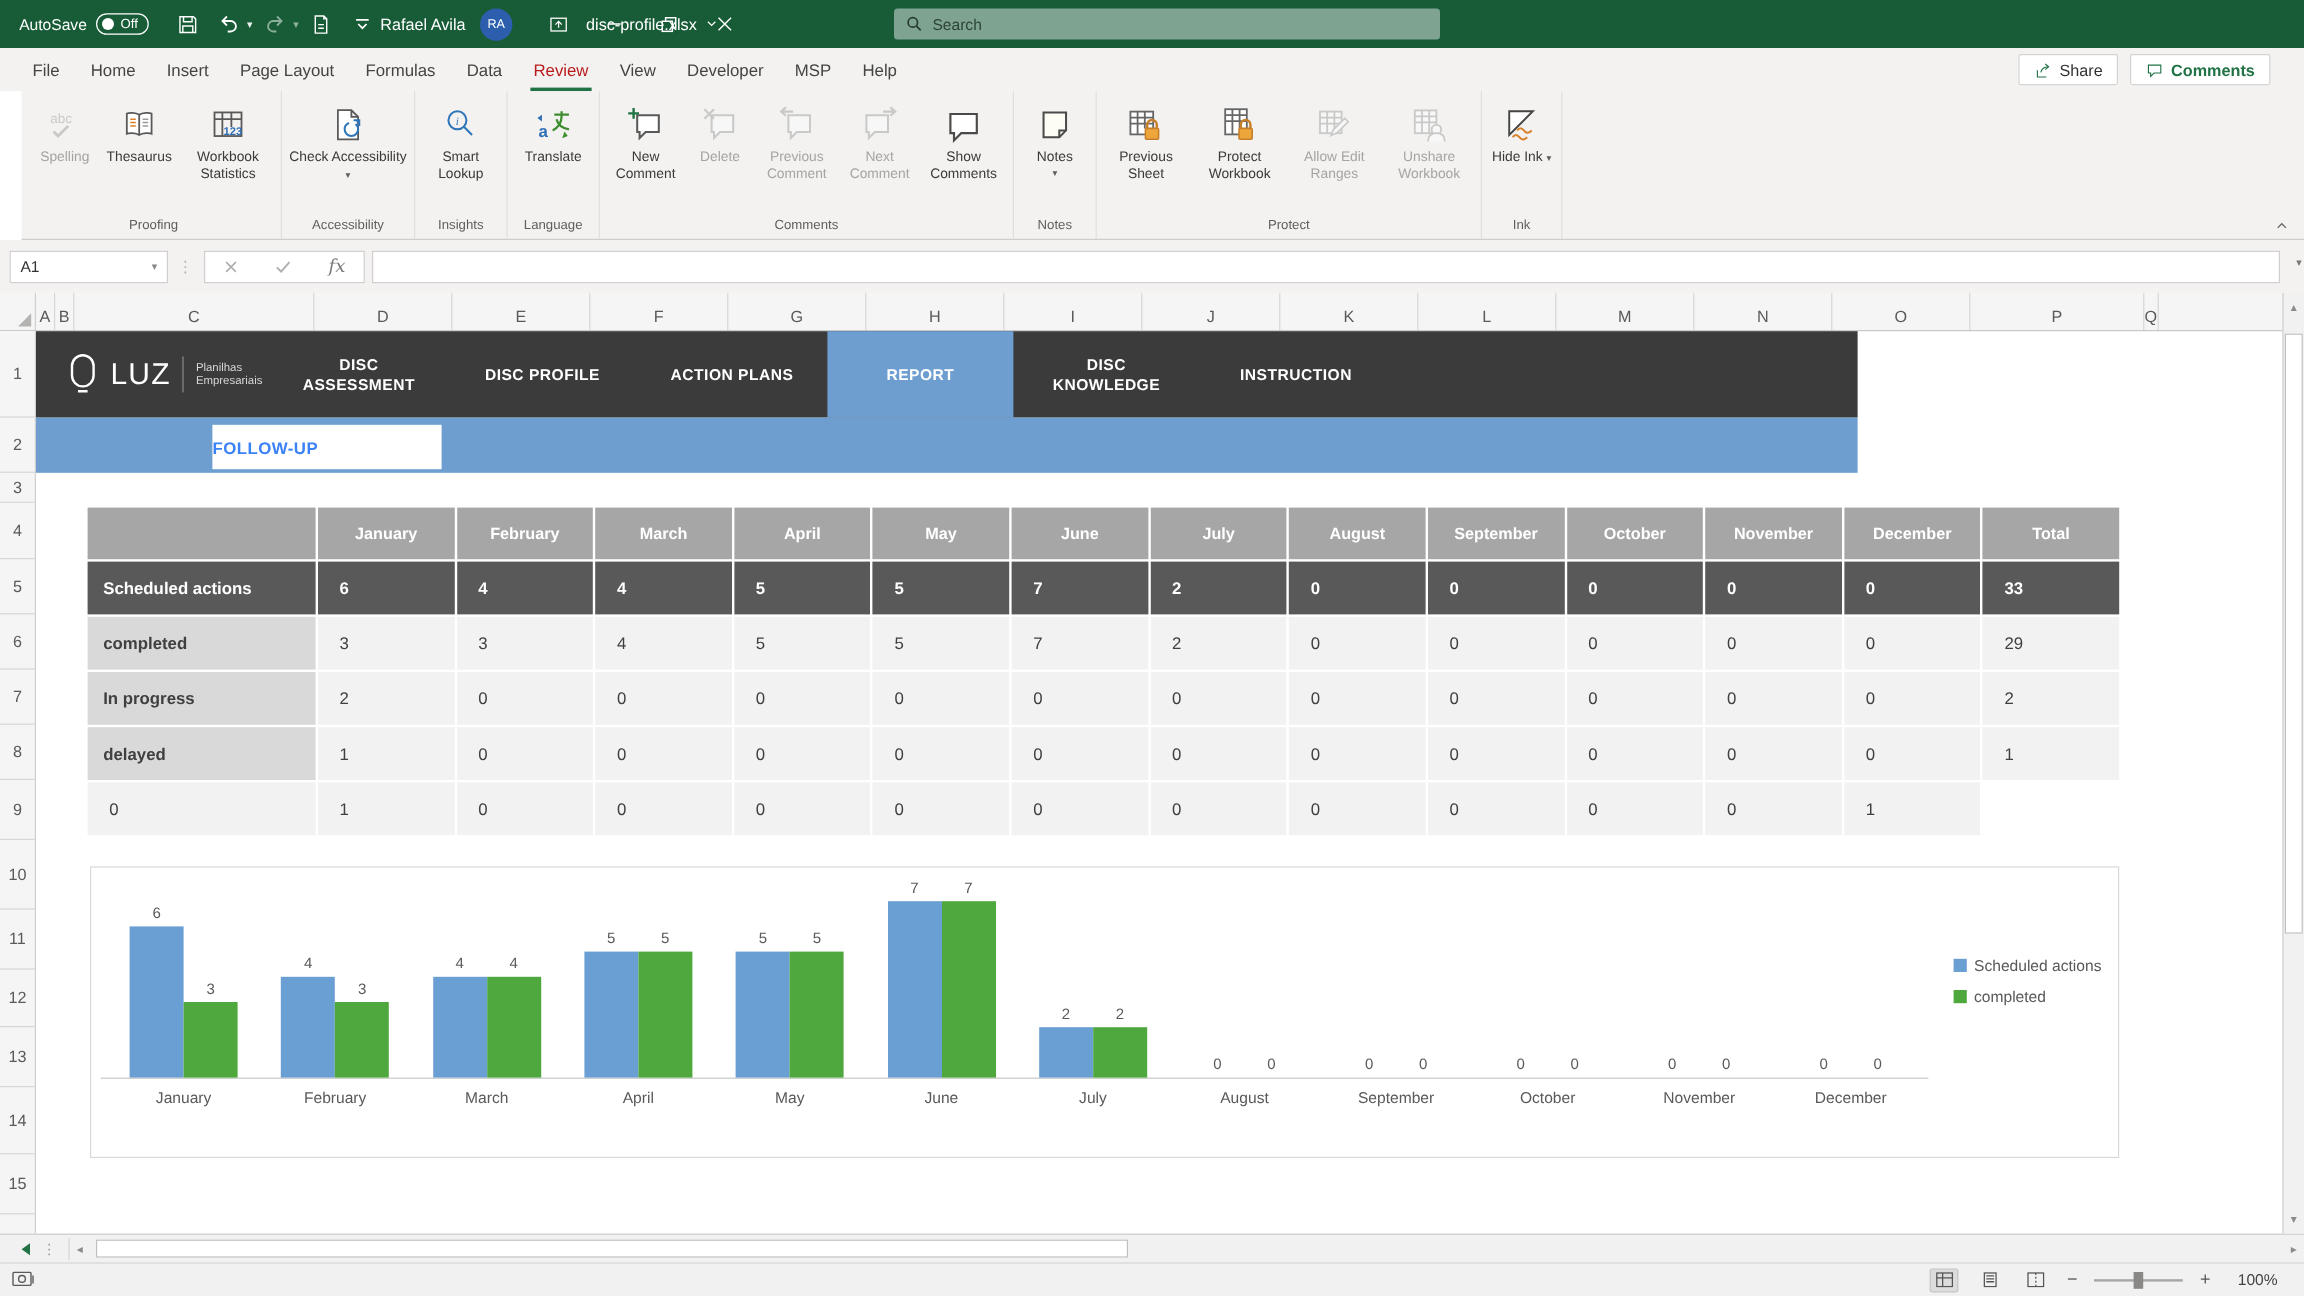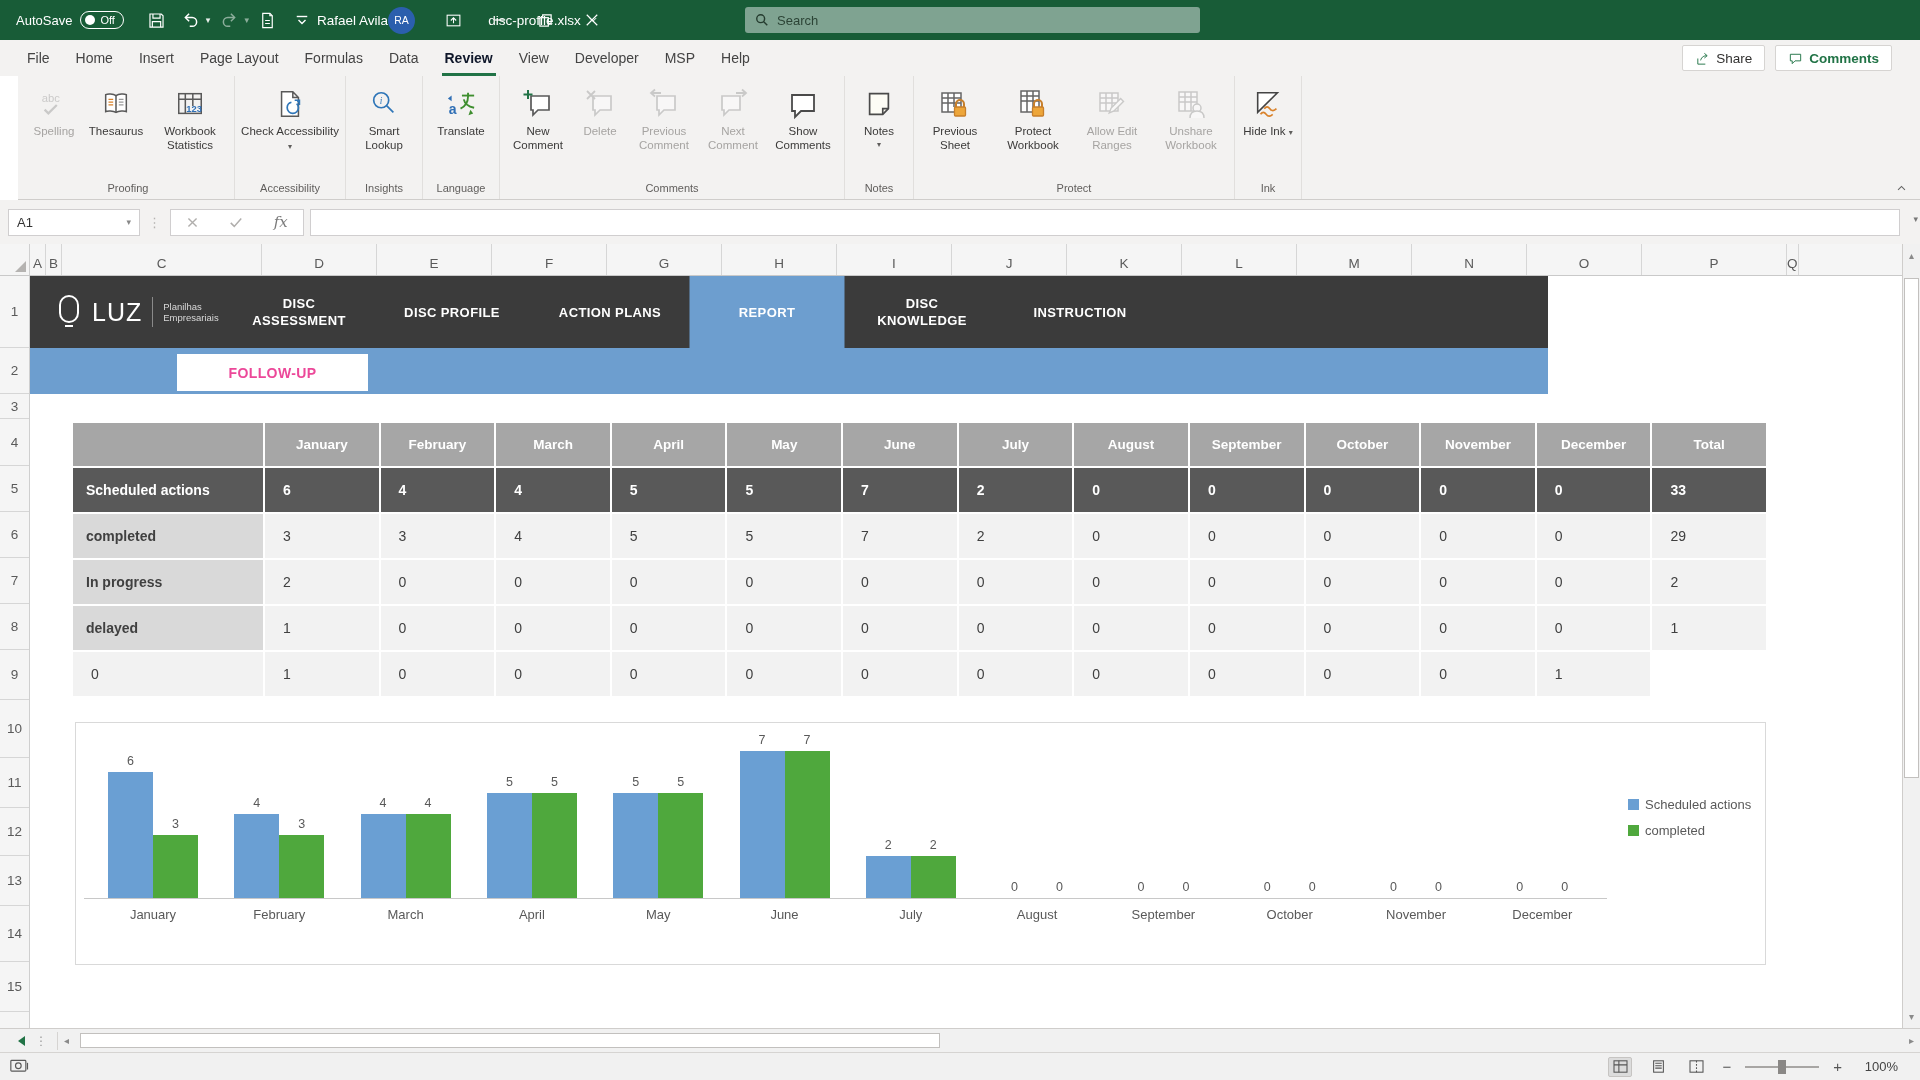--- a/index.html
+++ b/index.html
@@ -15,29 +15,29 @@
 .toggle .dot{width:10px;height:10px;border-radius:50%;background:#fff}
 .qat{display:flex;align-items:center;gap:4px;margin-left:18px}
 .qbtn{width:30px;height:30px;display:flex;align-items:center;justify-content:center;border-radius:2px}
 .qbtn.dim{opacity:.5}
 .caret-sm{font-size:9px;opacity:.9;margin-left:-4px}
 #doc-title{left:408px;top:0;width:270px;height:40px;display:flex;align-items:center;justify-content:center;gap:7px;font-size:13.5px;color:#fff}
 #searchbox{left:745px;top:7px;width:455px;height:26px;background:#7fa391;border-radius:3px;display:flex;align-items:center;gap:8px;padding-left:10px;color:#243b2e;font-size:13px}
 #searchbox input{border:none;outline:none;background:transparent;font-size:13px;color:#7f1d1d;width:380px;font-family:"Liberation Sans",sans-serif}
 #searchbox input::placeholder{color:#2c4436}
 #tb-right{right:0;top:0;height:40px;display:flex;align-items:center}
-#user-name{font-size:13.5px;}
+#user-name{font-size:13.5px;margin-right:12px}
 #avatar{width:27px;height:27px;border-radius:50%;background:#2b5fad;color:#fff;font-size:10.5px;display:flex;align-items:center;justify-content:center;margin-right:16px}
 .winbtn{width:46px;height:40px;display:flex;align-items:center;justify-content:center}
 
 
 #menubar{left:0;top:40px;width:1920px;height:36px;background:#f3f2f1;display:flex;align-items:center}
 #menu-tabs{display:flex;align-items:center;padding-left:14px;height:100%}
 .mtab{height:100%;display:flex;align-items:center;padding:0 13px;font-size:14px;color:#444;position:relative;cursor:pointer}
-.mtab.active{font-weight:bold;color:#0f172a}
+.mtab.active{font-weight:normal;color:#b91c1c}
 .mtab.active::after{content:"";position:absolute;left:10px;right:10px;bottom:0;height:3px;background:#217346}
 #menu-right{margin-left:auto;display:flex;align-items:center;gap:10px;padding-right:28px}
 .pillbtn{height:26px;display:flex;align-items:center;gap:6px;background:#fff;border:1px solid #d6d4d2;border-radius:2px;padding:0 12px;font-size:13.5px;color:#323130;cursor:pointer}
 .pillbtn.green{color:#217346;font-weight:bold}
 
 
 #ribbon{left:18px;top:76px;width:1920px;height:124px;background:#f3f2f1;border-bottom:1px solid #cfcdcb;display:flex;padding-left:4px}
 .rgroup{display:flex;flex-direction:column;border-right:1px solid #e1dfdd;padding:3px 3px 0}
 .rbuttons{flex:1;display:flex;align-items:flex-start;justify-content:center}
 .rbtn{height:94px;display:flex;flex-direction:column;align-items:center;padding-top:7px;cursor:pointer;border-radius:2px}
@@ -69,21 +69,21 @@
 
 
 #navbar{left:30px;top:276px;width:1518px;height:72px;background:#3b3b3b;color:#fff}
 #brand{position:absolute;left:26px;top:0;height:100%;display:flex;align-items:center;gap:10px}
 #brand .luz{font-size:25px;font-weight:normal;letter-spacing:1px}
 #brand .bdiv{width:1px;height:30px;background:#8a8a8a}
 #brand .tagline{font-size:9.5px;color:#d8d8d8;line-height:11px}
 .navtab{position:absolute;top:0;height:100%;display:flex;flex-direction:column;align-items:center;justify-content:center;transform:translateX(-50%);font-size:13px;font-weight:bold;letter-spacing:.4px;line-height:17px;text-align:center;cursor:pointer;padding:0 14px;white-space:nowrap}
 .navtab.active{background:#6d9ecf;width:155px}
 #bluebar{left:30px;top:348px;width:1518px;height:46px;background:#6d9ecf}
-#subtab{left:177px;top:354px;width:191px;height:37px;background:#fff;display:flex;align-items:center;justify-content:center;font-size:14px;font-weight:bold;color:#ec4899;letter-spacing:.4px;cursor:pointer}
+#subtab{left:177px;top:354px;width:191px;height:37px;background:#fff;display:flex;align-items:center;justify-content:flex-start;font-size:14px;font-weight:bold;color:#3b82f6;letter-spacing:.4px;cursor:pointer}
 
 
 #wb-table{left:73px;top:423px;width:1693px;display:grid;grid-template-columns:190px repeat(13,1fr);grid-template-rows:43px repeat(5,44px);gap:2px;background:#fff}
 #wb-table .th{background:#a6a6a6;color:#fff;font-weight:bold;font-size:13.5px;display:flex;align-items:center;justify-content:center}
 #wb-table .tl{background:#d9d9d9;color:#404040;font-weight:bold;font-size:14px;display:flex;align-items:center;padding-left:13px}
 #wb-table .td{background:#f2f2f2;color:#404040;font-size:14px;display:flex;align-items:center;padding-left:18px}
 #wb-table .dark{background:#595959;color:#fff;font-weight:bold}
 
 
 #chart{left:75px;top:722px;width:1691px;height:243px;background:#fff;border:1px solid #d9d9d9}

